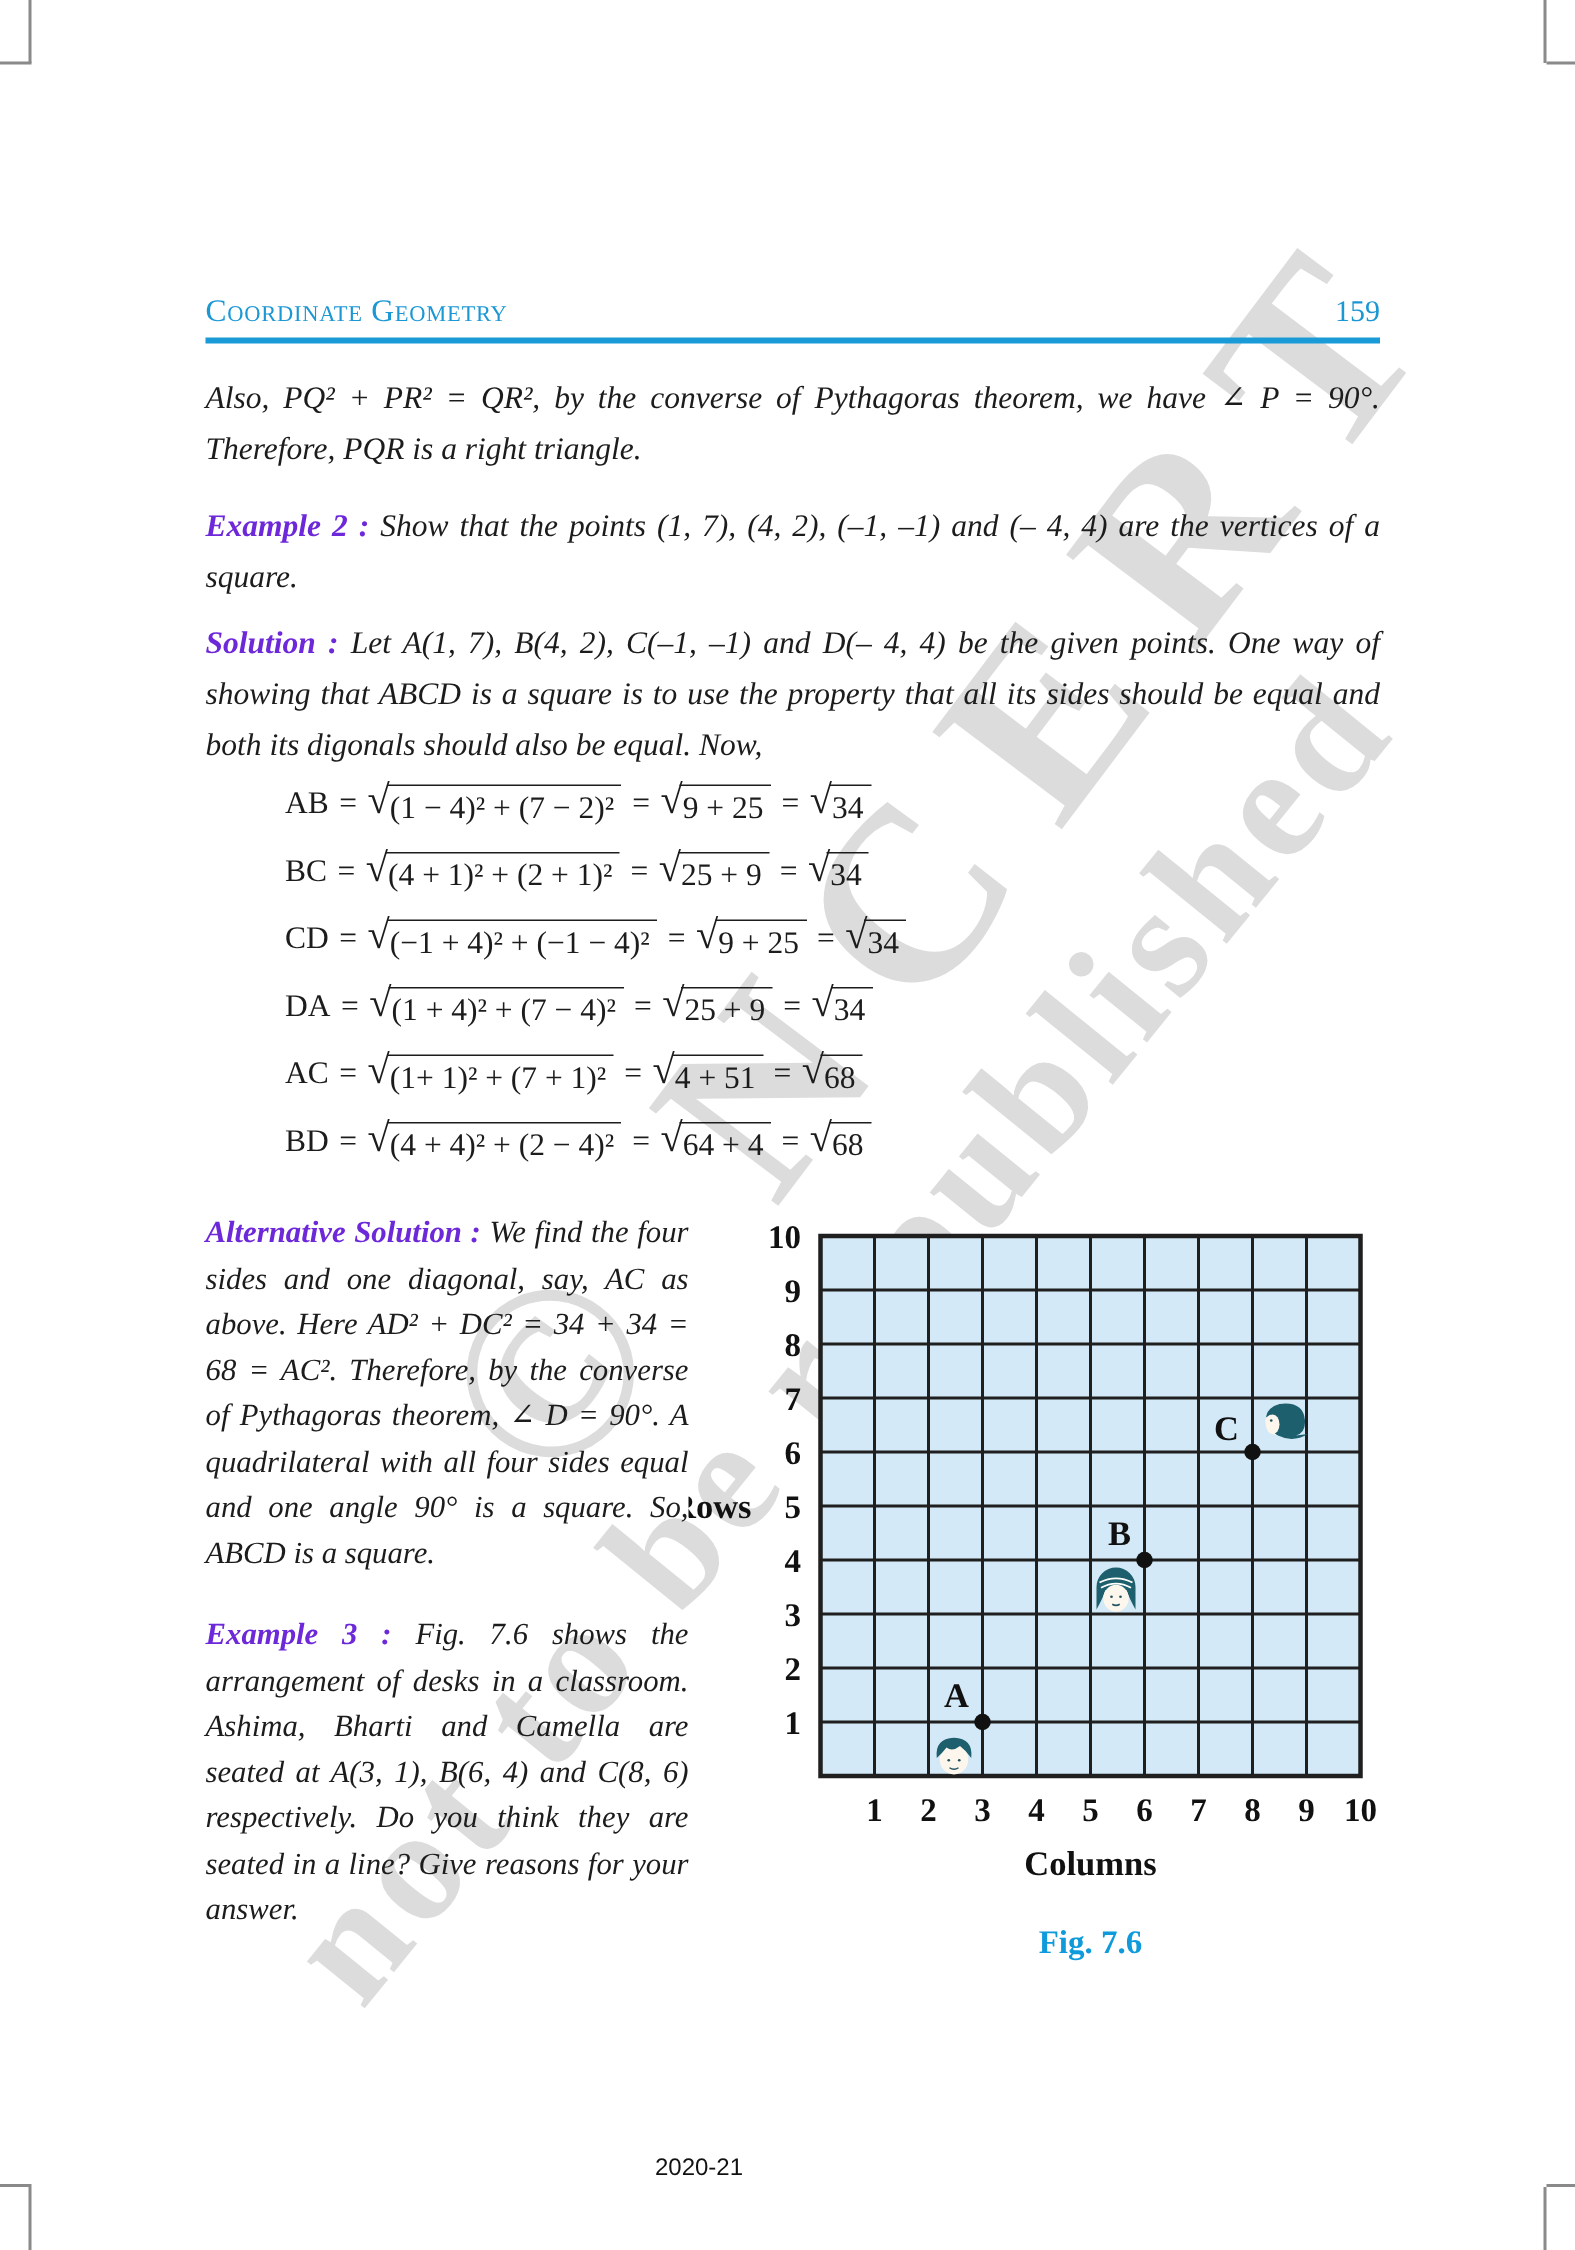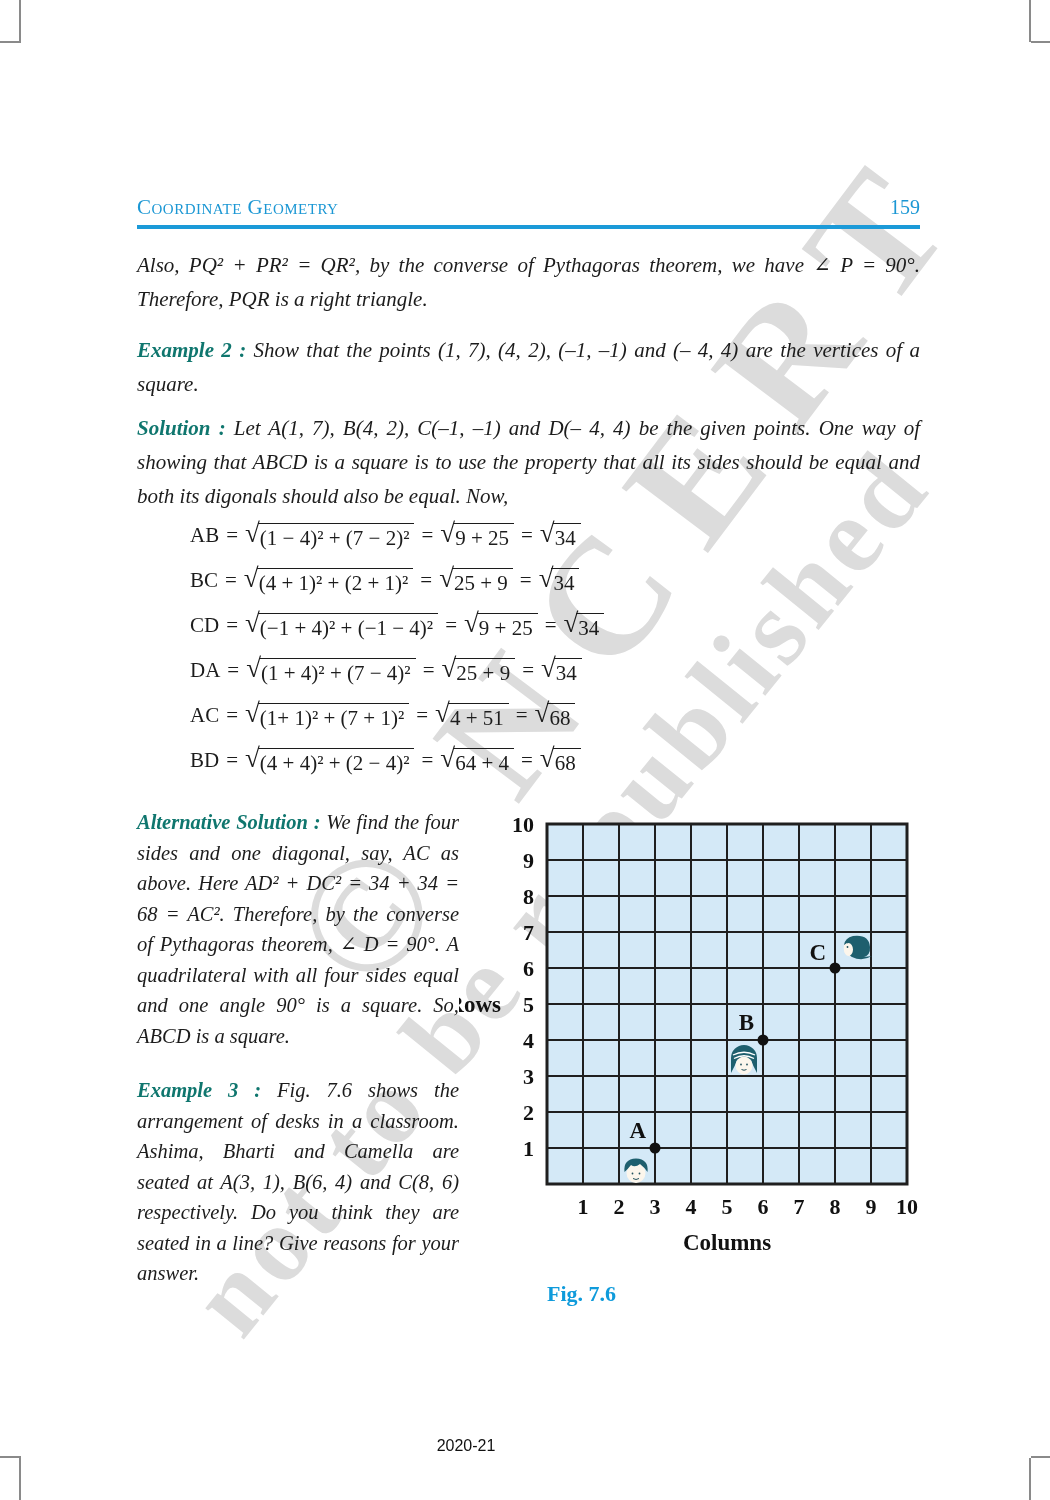--- a/index.html
+++ b/index.html
@@ -21,36 +21,36 @@
 
   .running-head { display:flex; justify-content:space-between; align-items:baseline; }
   .running-title { font-variant:small-caps; color:#1b97d4; font-size:21px; letter-spacing:0.5px; }
   .page-number { color:#1b97d4; font-size:20px; }
   .head-rule { height:4px; background:#1b9ad8; margin-top:5px; }
 
   p.para { font-size:21px; line-height:34px; text-align:justify;font-style:italic; }
   .mt1 { margin-top:19px; }
   .mt2 { margin-top:17px; }
   .mt3 { margin-top:10px; }
-  .lead { color:#0f766e; font-weight:bold; }
+  .lead { color:#6d28d9; font-weight:bold; }
 
   
   .equations { margin:10px 0 8px 53px; }
   .eq-row { display:flex; align-items:flex-start; height:45px; font-size:21px; }
   .eq-row .op { padding:0 7px; }
   .sqrt { display:inline-flex; align-items:flex-start; }
   .rad { font-size:27px; line-height:1; transform:translateY(-3px); }
   .radicand { border-top:1.7px solid #1c1c1c; padding:1px 5px 0 2px; margin-left:-2px; line-height:1.25; }
 
   
   .two-col { display:flex; margin-top:14px; }
   .col-left { width:322px; flex:0 0 322px; }
   .col-left p.para { font-size:20.5px; line-height:30.5px; }
   .col-right { flex:1 1 auto; position:relative; }
-  .fig-caption { width:360px; margin-left:88px; text-align:left; color:#0f9bdb; font-weight:bold; font-size:22px; margin-top:10px; }
+  .fig-caption { width:360px; margin-left:88px; text-align:center; color:#0f9bdb; font-weight:bold; font-size:22px; margin-top:10px; }
 
   
   .footer { position:absolute; left:0; top:1437px; width:932px; text-align:center; z-index:2;
             font-family:"Liberation Sans","DejaVu Sans",sans-serif; font-size:16px; color:#111; }
 </style>
 </head>
 <body>
 
 <div class="page">
 

